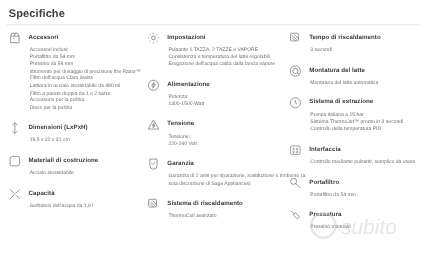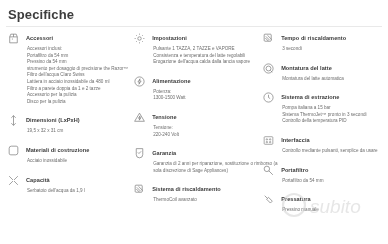--- a/index.html
+++ b/index.html
@@ -11,21 +11,21 @@
     overflow:hidden;
     position:relative;
   }
   .page{
     position:relative;
     width:388px;height:244px;
     box-sizing:border-box;
     padding:6px 6px 0 6px;
   }
   .page-title{
-    font-size:13px;
+    font-size:10px;
     font-weight:bold;
     color:#3d3d3d;
     letter-spacing:.1px;
     margin:1px 0 4px 2px;
   }
   .hr{
     height:1px;background:#e9e9e9;margin:0 0 4px 0;
   }
   .columns{
     display:flex;

